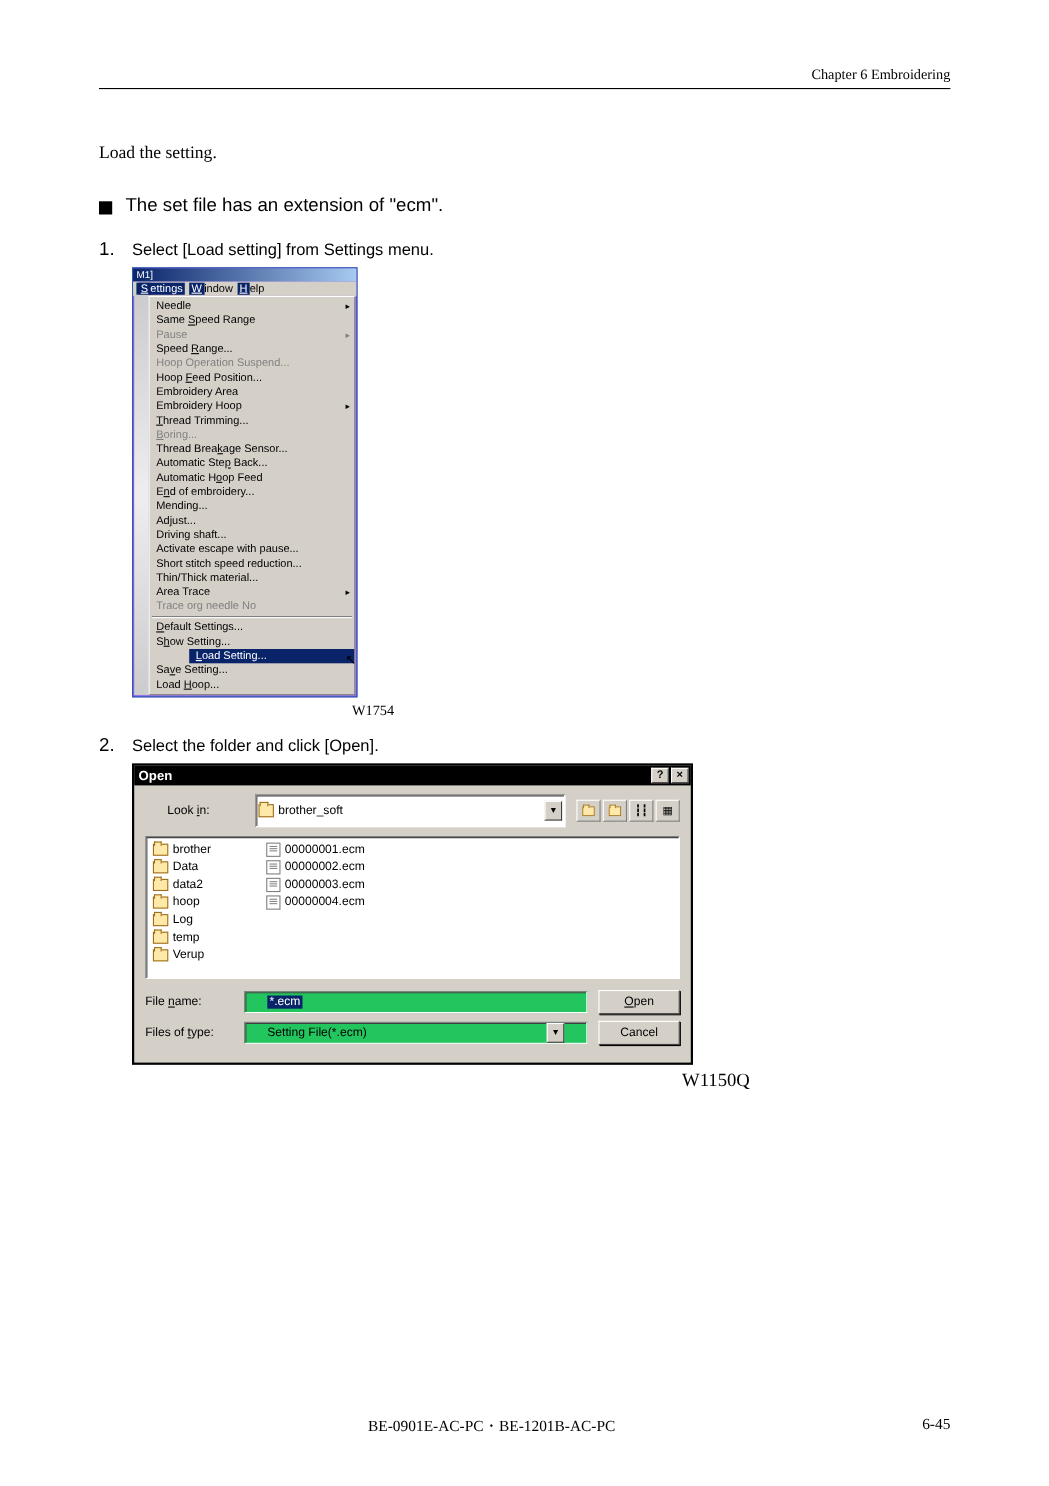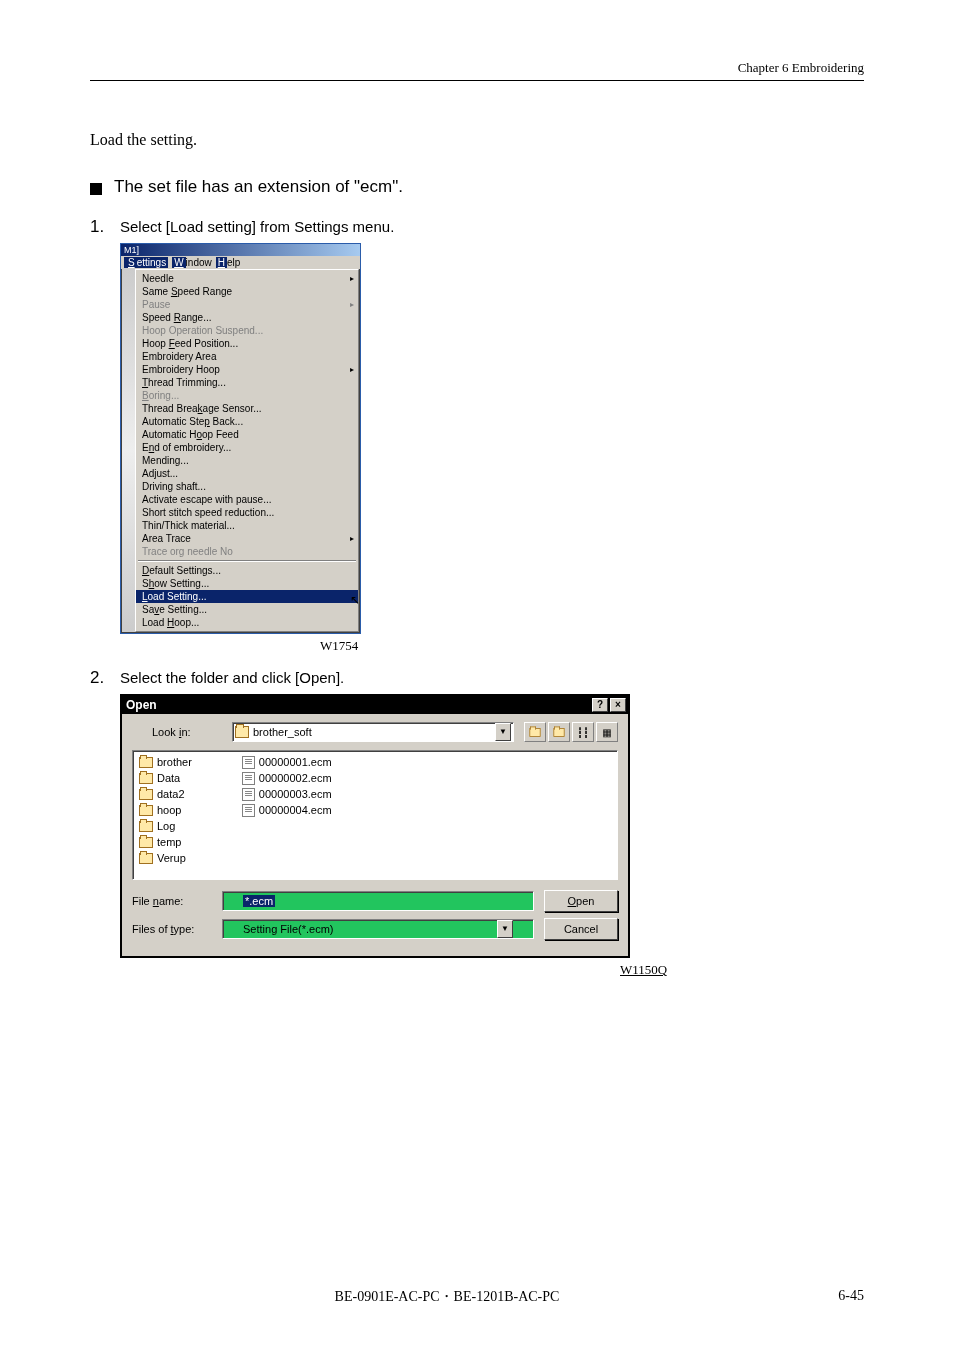--- a/index.html
+++ b/index.html
@@ -67,23 +67,23 @@
     .step-text {
       font-size: 15px;
       font-family: Arial, sans-serif;
     }
     .indent-block {
       margin-left: 30px;
     }
 
     
     .menu-shot {
-      width: 241px;
+      width: 205px;
       border: 1px solid #2a5caa;
-      background: #404040;
+      background: #8b5cf6;
       font-family: "MS Sans Serif", Tahoma, sans-serif;
       font-size: 10px;
       position: relative;
     }
     .menu-titlebar {
       background: linear-gradient(to right, #0a246a, #a6caf0);
       color: #fff;
       font-size: 9px;
       padding: 1px 3px;
       height: 12px;
@@ -122,41 +122,40 @@
       white-space: nowrap;
     }
     .menu-item.disabled { color: #808080; }
     .menu-item.has-sub::after {
       content: "▸";
       position: absolute;
       right: 4px;
       font-size: 8px;
     }
     .menu-sep { border-top: 1px solid #808080; border-bottom: 1px solid #fff; margin: 2px 2px; height: 0; }
-    .menu-item.highlight { background: #0a246a; color: #fff; }
+    .menu-item.highlight { background: #0a246a; color: #fff; margin-left: 36px; }
     .cursor-arrow {
       position: absolute;
       right: -2px;
       bottom: 24px;
       font-size: 12px;
       color: #000;
     }
     .fig-label {
       font-family: "Times New Roman", serif;
       font-size: 13px;
       margin-left: 200px;
       margin-top: 4px;
       margin-bottom: 14px;
     }
     .fig-label2 {
       font-family: "Times New Roman", serif;
-      font-size: 13px;
+      font-size: 17px;
       margin-left: 500px;
       margin-top: 4px;
-      text-decoration: underline;
     }
 
     
     .open-dialog {
       width: 510px;
       border: 2px solid #000;
       background: #d4d0c8;
       font-family: Tahoma, "MS Sans Serif", sans-serif;
       font-size: 11px;
     }
@@ -188,21 +187,21 @@
     .dlg-label { width: 70px; }
     .combo {
       flex: 1;
       display: flex;
       align-items: center;
       background: #fff;
       border: 1px solid #808080;
       border-right-color: #fff;
       border-bottom-color: #fff;
       box-shadow: inset 1px 1px 0 #404040;
-      height: 20px;
+      height: 30px;
       padding: 0 2px;
     }
     .combo-folder-icon {
       width: 14px; height: 12px;
       background: #ffe9a8;
       border: 1px solid #a07020;
       margin-right: 4px;
       position: relative;
     }
     .combo-folder-icon::before {

